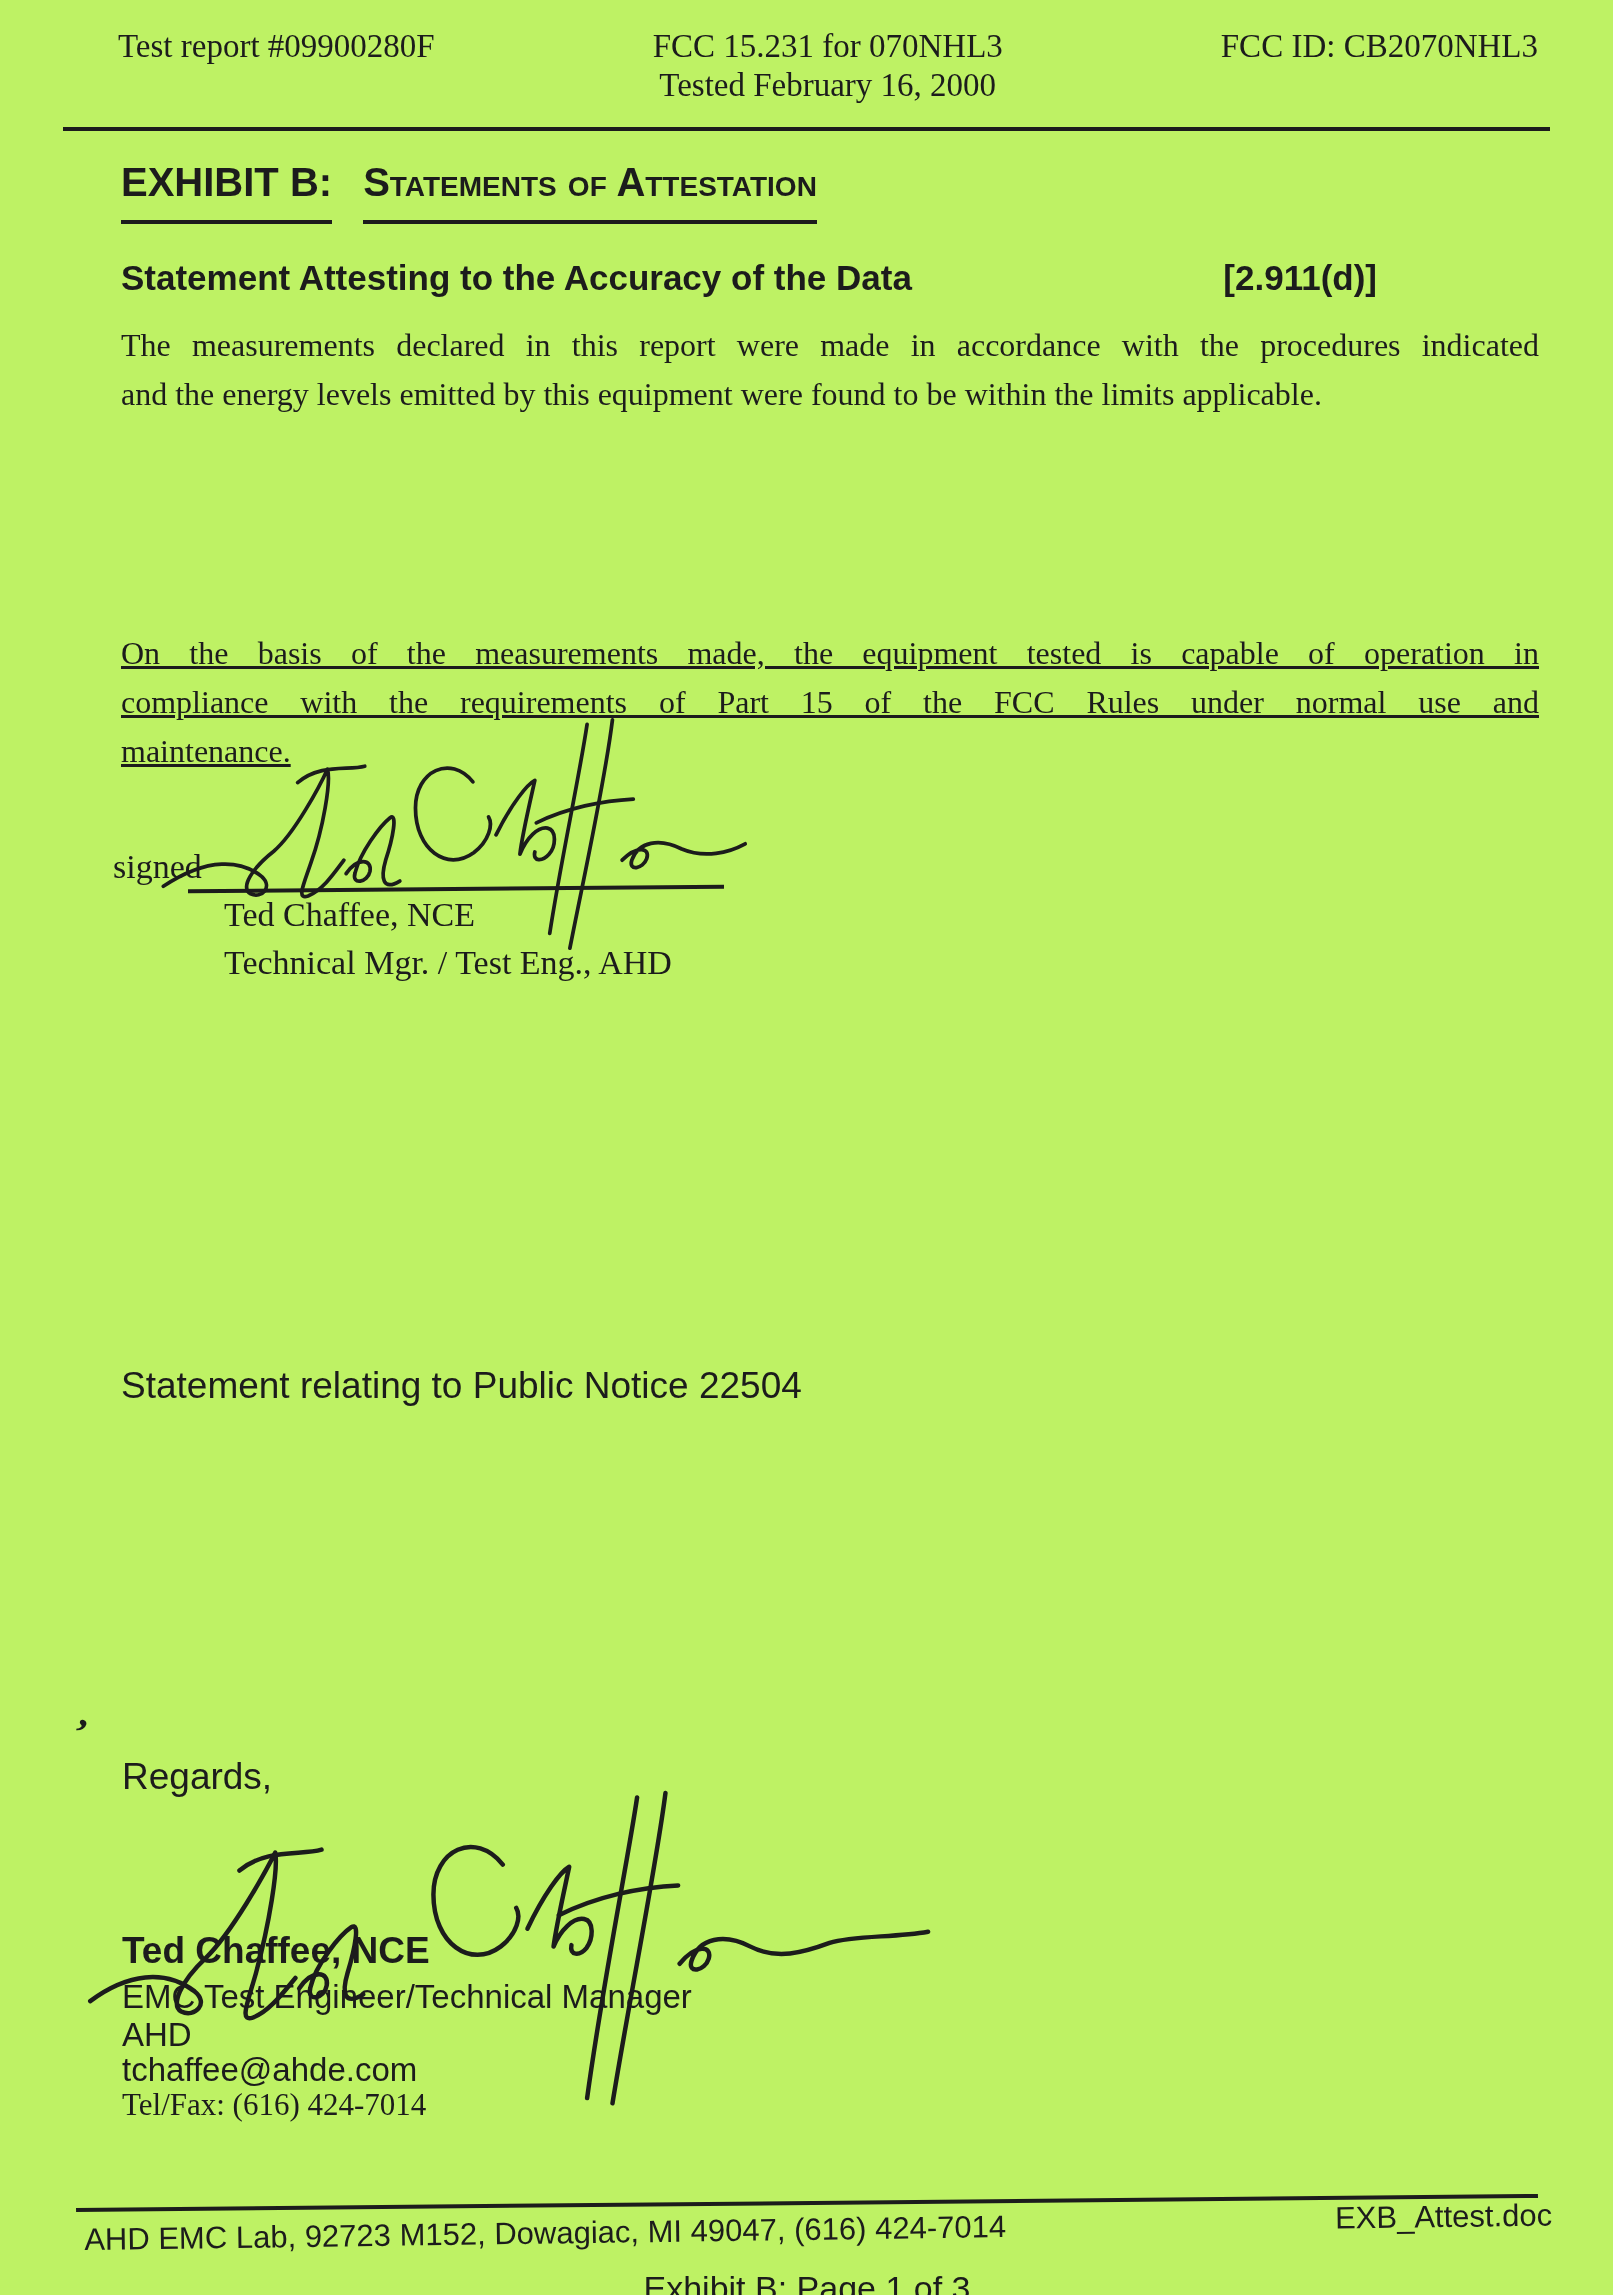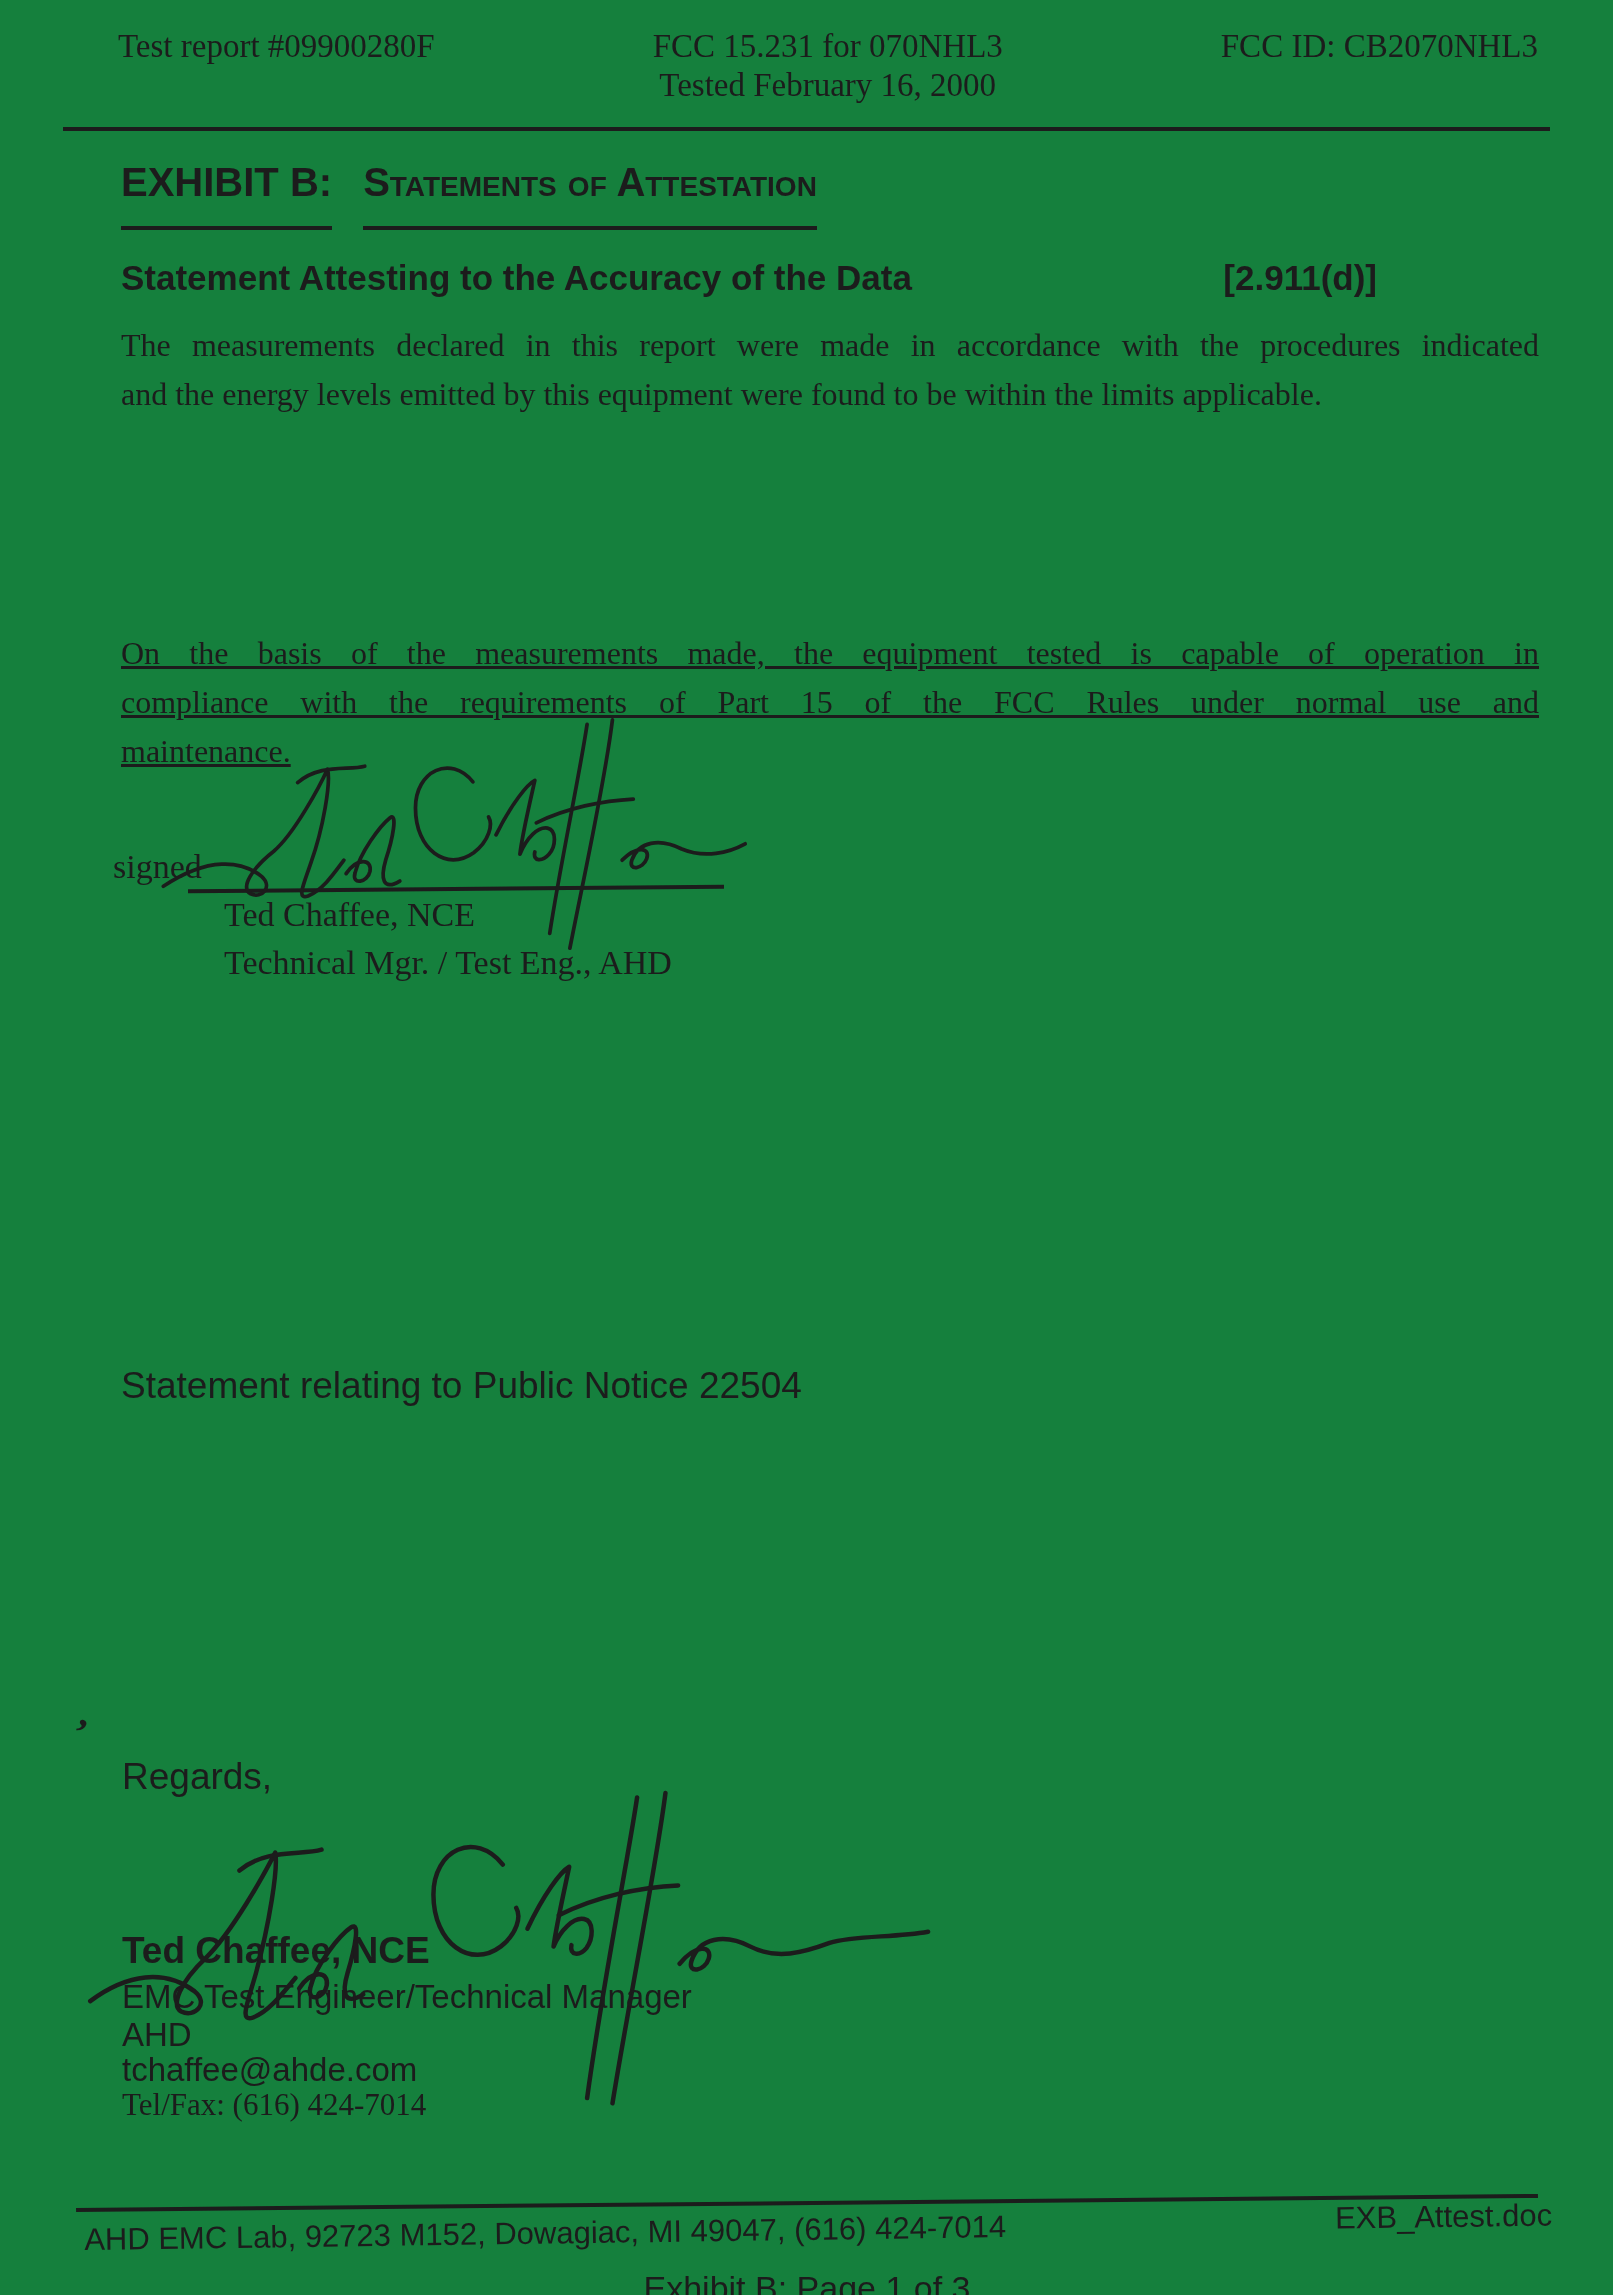--- a/index.html
+++ b/index.html
@@ -1,37 +1,37 @@
 <!DOCTYPE html>
 <html style="font-size:12px"><head>
 <meta charset="utf-8">
 <style>
   html,body{margin:0;padding:0;background:#e8e8e8;}
   .page{
     position:relative;
     width:1614px;height:2295px;
-    background:#15803d;
+    background:#bef264;
     color:#1c1c1c;
     overflow:hidden;
     font-family:"Liberation Serif","DejaVu Serif",serif;
   }
   .abs{position:absolute;}
   .serif{font-family:"Liberation Serif","DejaVu Serif",serif;}
   .sans{font-family:"Liberation Sans","DejaVu Sans",sans-serif;}
 
   
   .hdr{top:27px;left:118px;right:76px;display:flex;justify-content:space-between;
        font-size:33px;line-height:39px;}
   .hdr-center{text-align:center;}
   .rule{background:#1c1c1c;height:3.7px;}
   .rule-top{top:127px;left:63px;width:1487px;}
 
   
   .exhibit{top:160px;left:121px;font-size:40px;font-weight:bold;white-space:nowrap;}
-  .exhibit .u{display:inline-block;border-bottom:4.5px solid #1c1c1c;padding-bottom:21px;}
+  .exhibit .u{display:inline-block;border-bottom:4.5px solid #1c1c1c;padding-bottom:15px;}
   .exhibit .gap{display:inline-block;width:31px;}
   .smallcaps{font-variant:small-caps;}
   .h-attest{top:258px;left:121px;width:1256px;display:flex;justify-content:space-between;
             font-size:35px;font-weight:bold;gap:40px;}
   .h-notice{top:1365px;left:121px;font-size:37px;font-weight:normal;}
 
   
   .para{left:121px;width:1418px;font-size:32px;line-height:49px;}
   .para.sansp{font-size:32px;line-height:54px;}
   .jline{text-align:justify;text-align-last:justify;}

